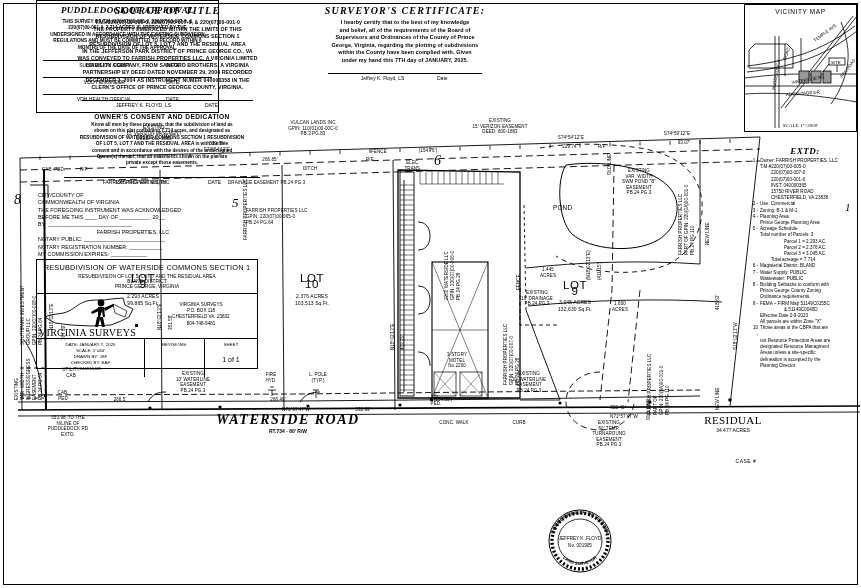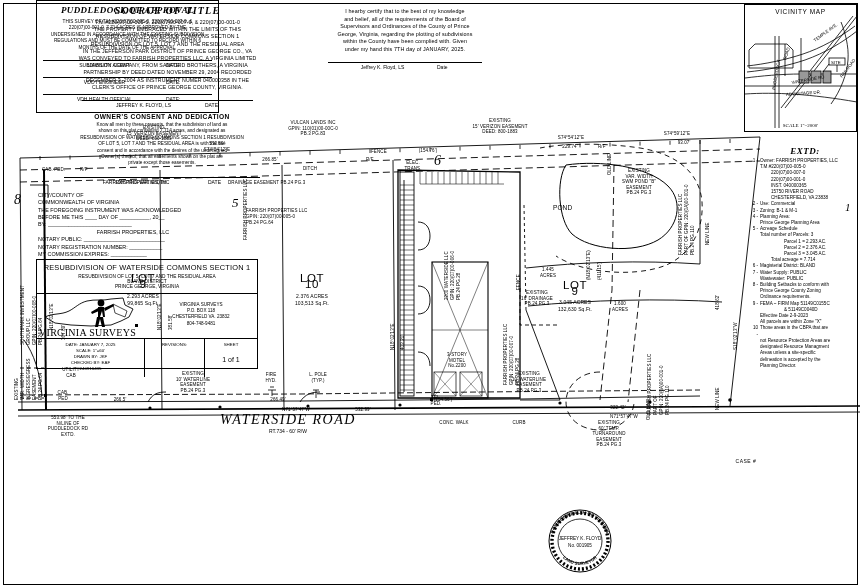--- a/index.html
+++ b/index.html
@@ -8,21 +8,21 @@
     background: #ffffff;
     font-family: "Liberation Sans", sans-serif;
     color: #000;
     overflow: hidden;
     position: relative;
   }
   #sheet { position:absolute; inset:0;padding-left:36px; }
   .border-outer { position:absolute; left:3px; top:3px; right:3px; bottom:3px; border:1px solid #000; }
 
   .blk { position:absolute; }
-  .ctr { text-align:center; }
+  .ctr { text-align:center;font-weight:bold; }
 
   
   .hdr-title {
     font-family:"Liberation Serif", serif;
     font-weight:bold; font-style:italic;
     letter-spacing:1.2px;
   }
   .body-txt { font-size:5.2px; line-height:7.2px; letter-spacing:.1px; }
   .body-txt-s { font-size:4.7px; line-height:6.4px; }
 
@@ -113,20 +113,21 @@
       <div>CLERK'S OFFICE OF PRINCE GEORGE COUNTY, VIRGINIA.</div>
     </div>
     <div style="margin:9px 22px 0 22px; border-top:1px solid #000;"></div>
     <div style="display:flex; font-size:5px; margin-top:1px; padding:0 22px;">
       <span style="flex:1; text-align:center;">JEFFREY K. FLOYD, LS</span>
       <span style="width:48px;">DATE:</span>
     </div>
   </div>
 
   <div class="blk" style="left:300px; top:5px; width:210px;">
+    <div class="hdr-title ctr" style="font-size:10px;">SURVEYOR'S CERTIFICATE:</div>
     <div class="body-txt ctr" style="margin-top:3px; font-size:5.4px; line-height:7.6px;">
       <div>I hearby certify that to the best of my knowledge</div>
       <div>and belief, all of the requirements of the Board of</div>
       <div>Supervisors and Ordinances of the County of Prince</div>
       <div>George, Virginia, regarding the plotting of subdivisions</div>
       <div>within the County have been complied with. Given</div>
       <div>under my hand this 7TH day of JANUARY, 2025.</div>
     </div>
     <div style="margin:8px 28px 0 28px; border-top:1px solid #000;"></div>
     <div style="display:flex; font-size:5px; margin-top:1px; padding:0 28px;">
@@ -621,20 +622,24 @@
   <div class="blk bigital ctr" style="left:208px; top:412px; width:160px; font-size:14px; letter-spacing:1.5px;">WATERSIDE ROAD</div>
   <div class="blk ctr" style="left:208px; top:428px; width:160px; font-size:5px;">RT.734 - 60' R/W</div>
 
   <div class="pl c" style="left:22px; top:415px; width:92px;">
     <div>553.98' TO THE</div>
     <div>N/LINE OF</div>
     <div>PUDDLEDOCK RD</div>
     <div>EXTD.</div>
   </div>
 
+  <div class="blk" style="left:678px; top:414px; width:110px; text-align:center;">
+    <div style="font-family:'Liberation Serif',serif; font-size:11px; letter-spacing:.4px;">RESIDUAL</div>
+    <div style="font-size:5px; margin-top:1px;">34.477  ACRES</div>
+  </div>
 
   <div id="cert-approval">
     <h3>PUDDLEDOCK OF APPROVAL</h3>
     <div class="body-txt-s ctr">
       <div>THIS SURVEY OF T.M.#220(07)00-005-0, 220(07)00-007-0, &amp;</div>
       <div>220(07)00-001-0, 7.714 ACRES IS APPROVED BY THE</div>
       <div>UNDERSIGNED IN ACCORDANCE WITH THE EXISTING SUBDIVISION</div>
       <div>REGULATIONS AND MUST BE COMMITTED TO RECORD WITHIN 6</div>
       <div>MONTHS OF THE DATE OF THE APPROVAL.</div>
     </div>

